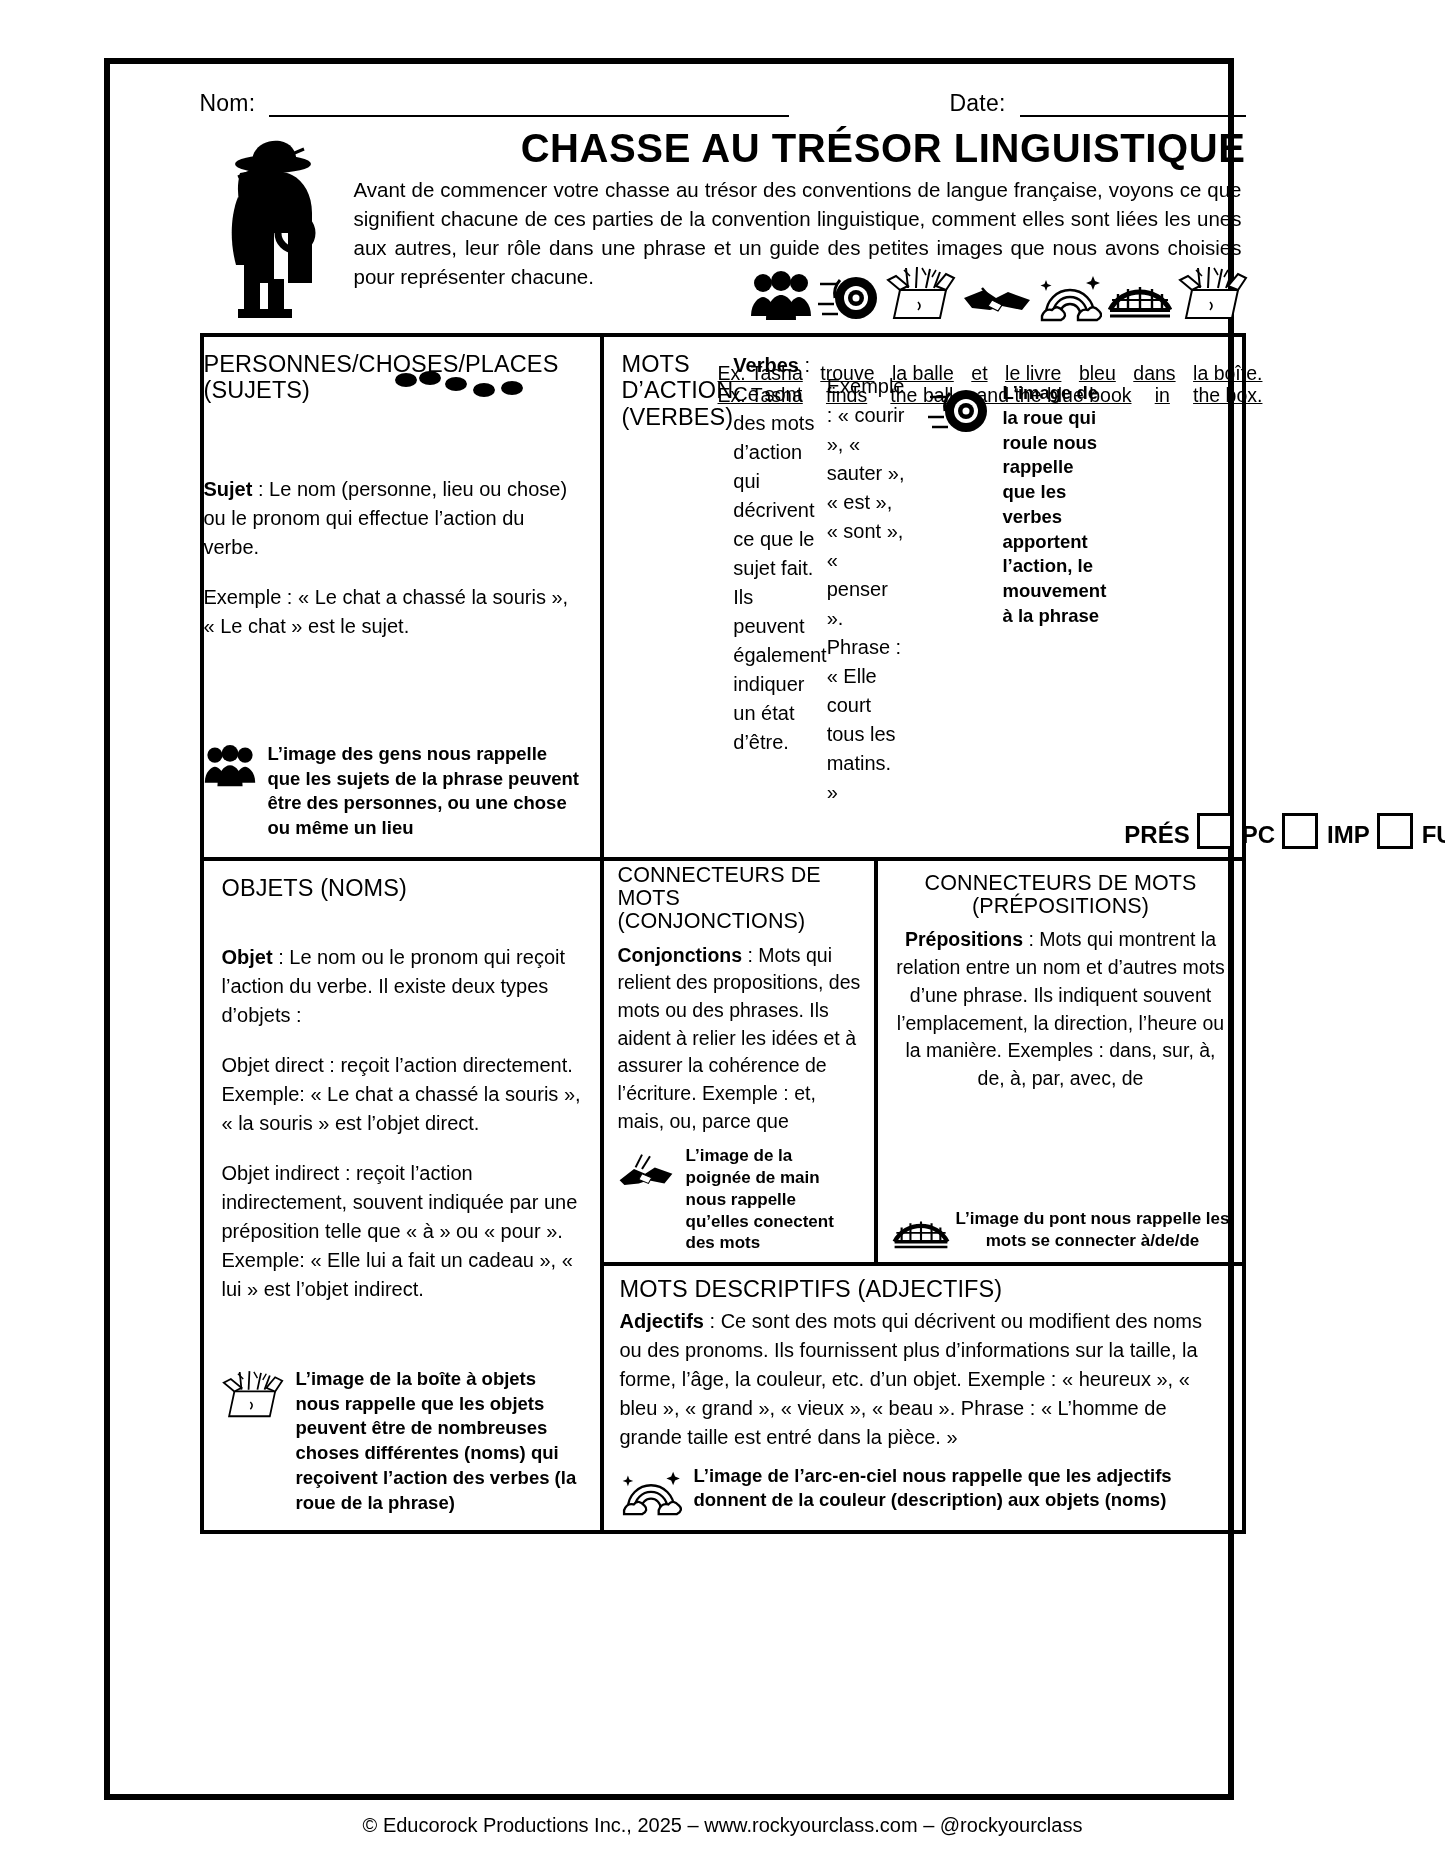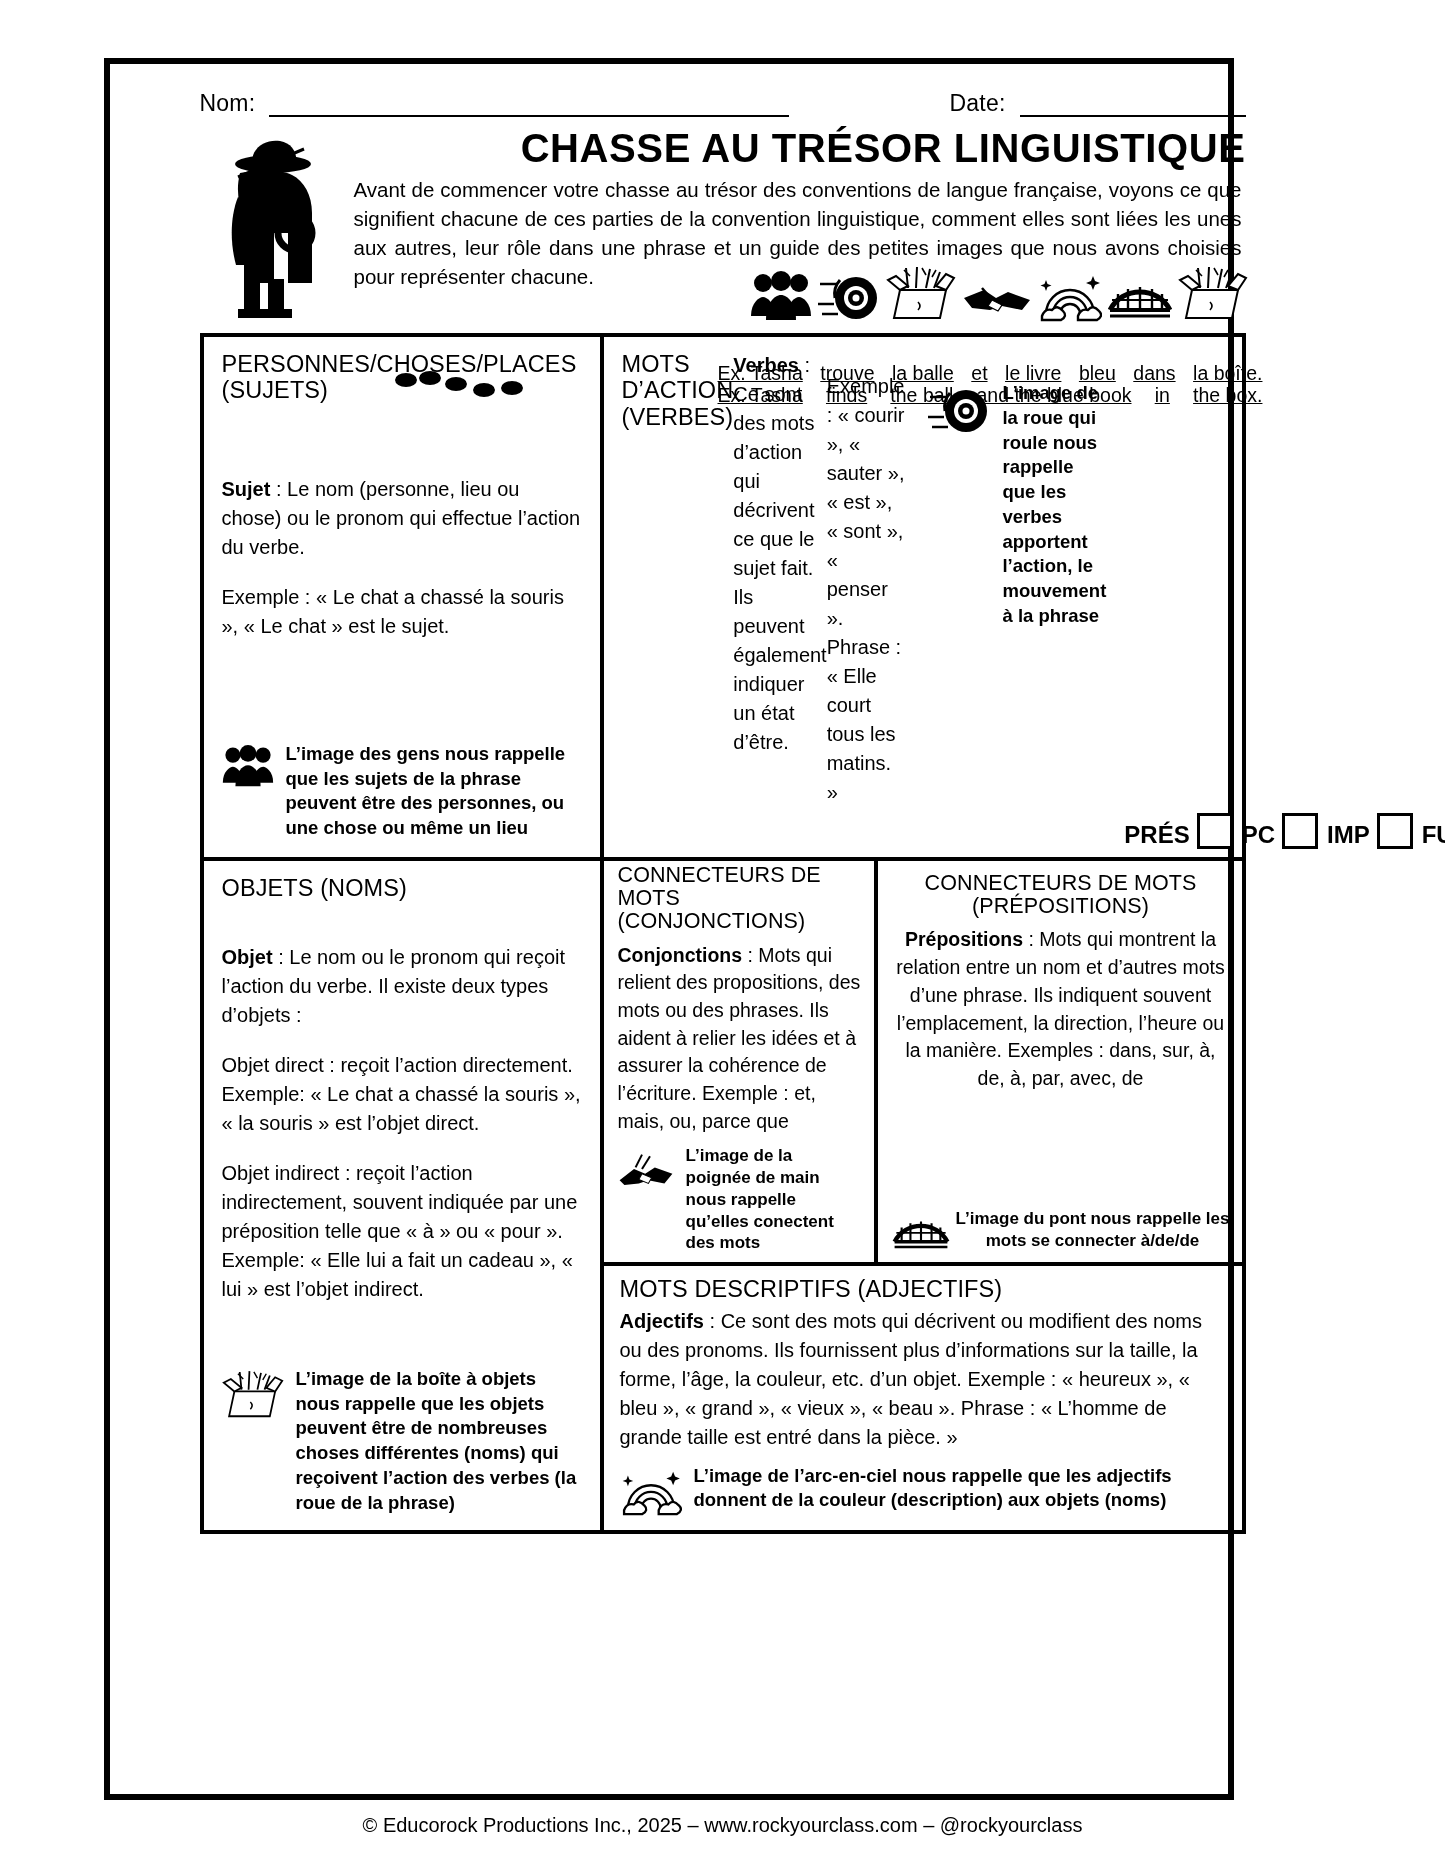--- a/index.html
+++ b/index.html
@@ -117,21 +117,21 @@
     gap: 12px;
     align-items: flex-start;
     font-size: 18.5px;
     font-weight: 700;
     line-height: 1.34;
   }
   .callout .co-ic { flex: 0 0 auto; padding-top: 2px; }
   .callout .co-tx { flex: 1 1 auto; }
 
   
-  .c-subjects { flex: 0 0 396px; padding: 14px 18px 16px 18px; min-height: 520px;
+  .c-subjects { flex: 0 0 396px; padding: 14px 18px 16px 0; min-height: 520px;
                 display: flex; flex-direction: column; }
   
   .c-verbs { flex: 1 1 auto; padding: 14px 18px 0 18px; display: flex; flex-direction: row; }
 
   .tense-row {
     display: flex;
     align-items: center;
     gap: 9px;
     font-size: 24px;
     padding: 0 0 8px 18px;

